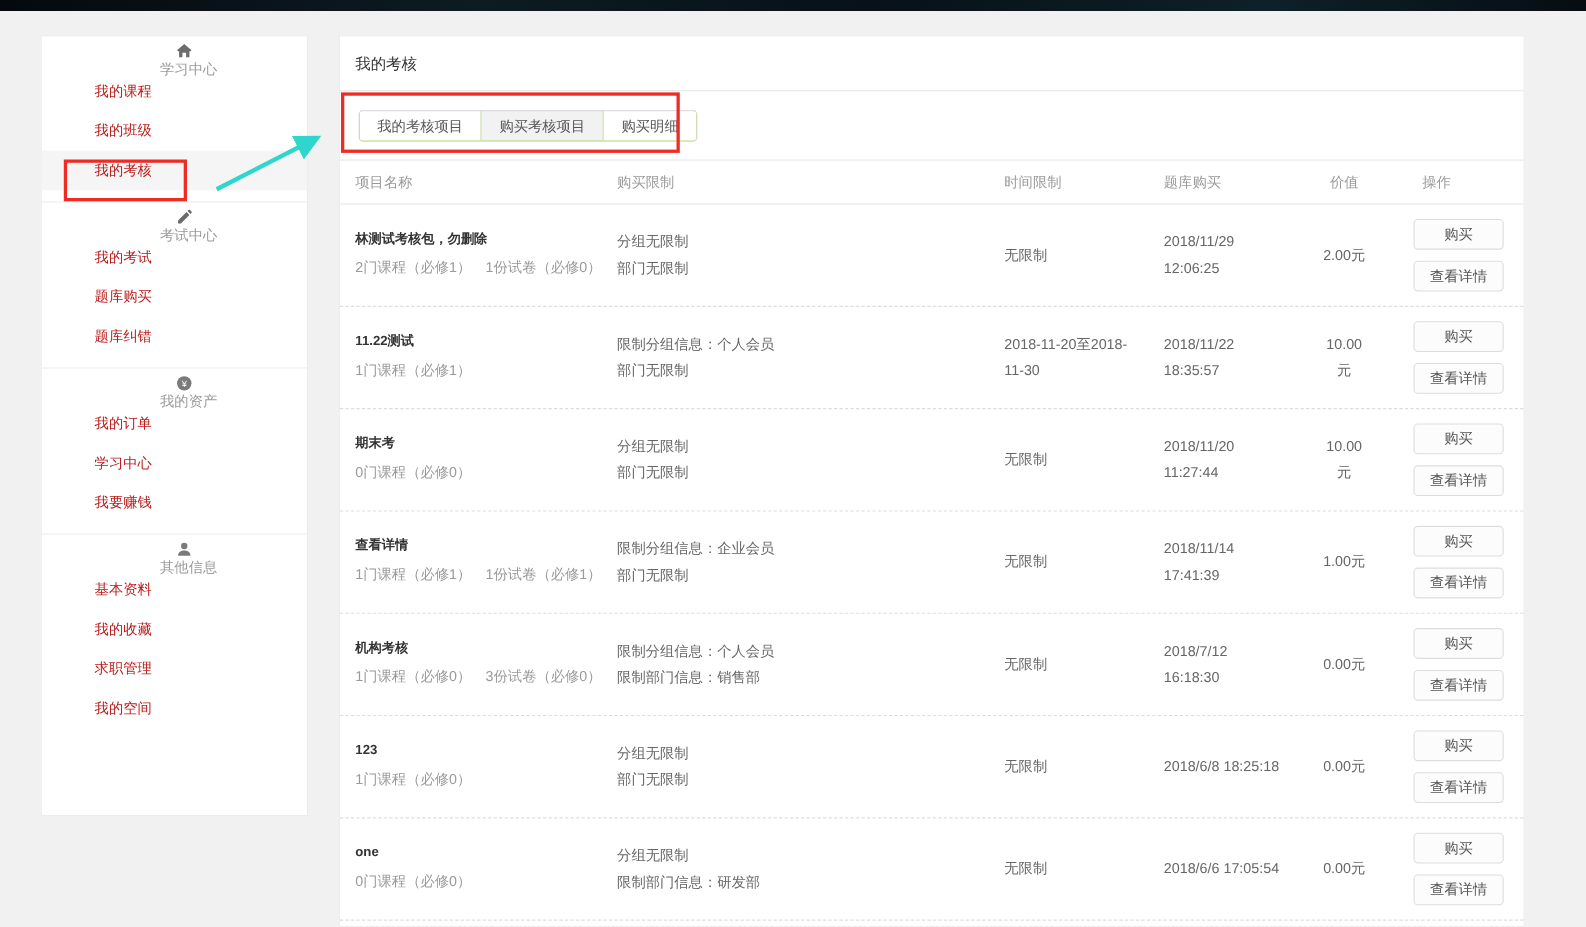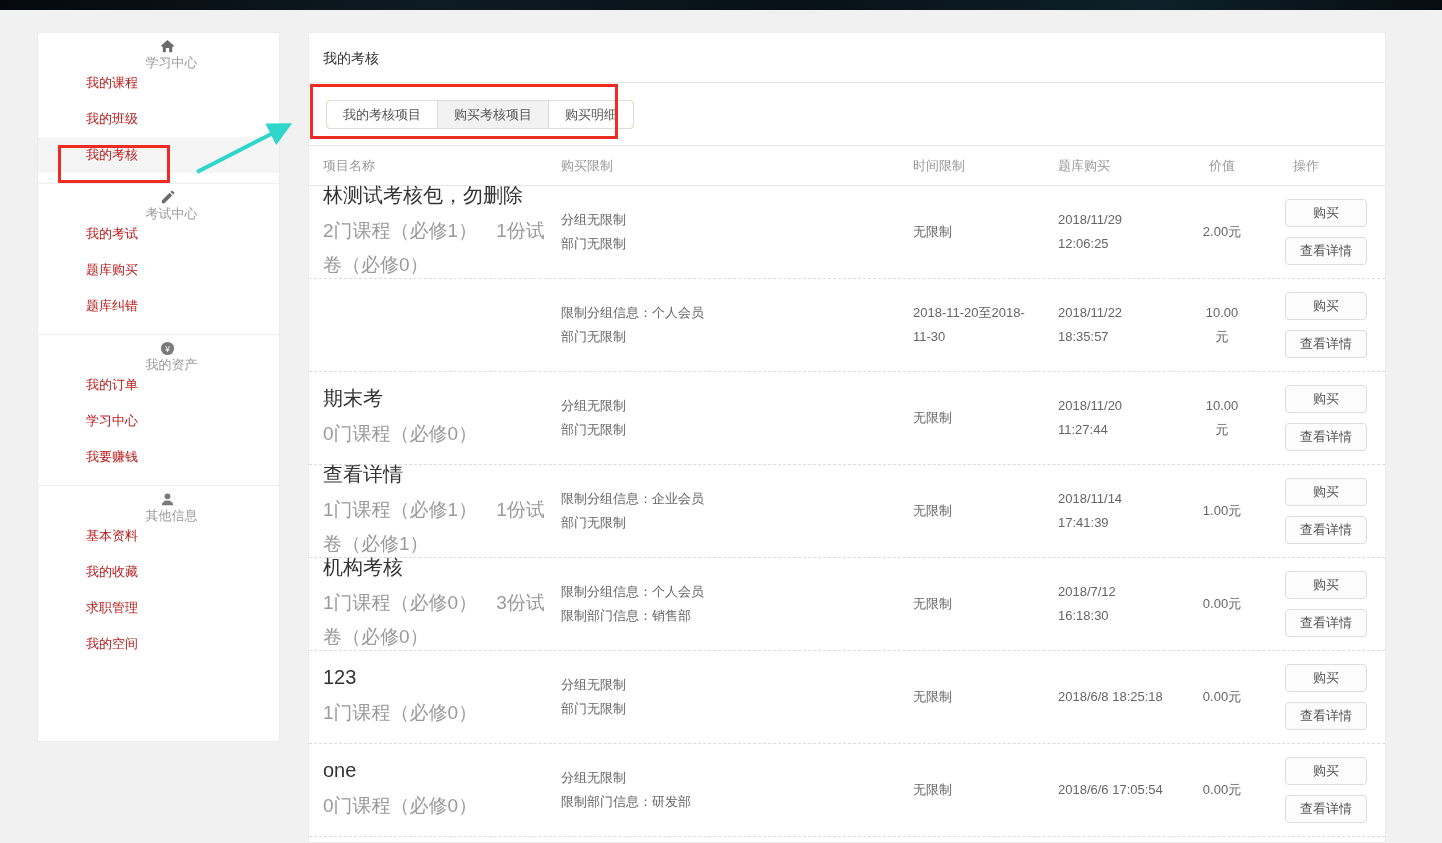--- a/index.html
+++ b/index.html
@@ -35,22 +35,22 @@
   .thead { position:relative; height:40px; border-bottom:1px solid #e7e7e7; }
   .thead span { position:absolute; top:0; line-height:40px; font-size:13px; color:#9a9a9a; }
   .col-name   { left:14px;  width:228px; }
   .col-limit  { left:252px; width:300px; }
   .col-time   { left:604px; width:112px; }
   .col-listed { left:749px; width:140px; }
   .col-price  { left:885px; width:56px; text-align:center; }
   .col-act    { left:976px; width:90px; padding-left:8px; }
   .trow { position:relative; height:93px; border-bottom:1px dashed #ddd; }
   .cell { position:absolute; top:50%; transform:translateY(-50%); font-size:13px; color:#666; line-height:1.85; }
-  .rname { font-size:20px; font-weight:normal; color:#333; margin-bottom:6px; line-height:1.3; }
-  .rmeta { font-size:19px; color:#9a9a9a; line-height:1.8; }
+  .rname { font-size:12px; font-weight:bold; color:#333; margin-bottom:6px; line-height:1.3; }
+  .rmeta { font-size:13px; color:#9a9a9a; line-height:1.8; }
   .c-time, .c-listed, .c-price { white-space:pre-line; }
   .c-price { text-align:center; }
   .c-act { display:flex; flex-direction:column; gap:10px; padding-left:0; }
   .btn { width:82px; height:28px; border:1px solid #ddd; border-radius:4px;
     background:#fcfcfc; color:#555; font-size:13px; cursor:pointer;
     font-family:"Liberation Sans","DejaVu Sans",sans-serif; }
   
   .anno-box { position:absolute; border:3px solid #ee2c24; pointer-events:none; }
   .anno-box-sidebar { left:58px; top:145px; width:112px; height:38px; }
   .anno-box-tabs { left:310px; top:84px; width:308px; height:55px; }
@@ -152,20 +152,24 @@
     <div class="cell c-listed col-listed">2018/11/29
 12:06:25</div>
     <div class="cell c-price col-price">2.00元</div>
     <div class="cell c-act col-act">
       <button class="btn">购买</button>
       <button class="btn">查看详情</button>
     </div>
   </div>
 
   <div class="trow">
+    <div class="cell col-name">
+      <div class="rname">11.22测试</div>
+      <div class="rmeta">1门课程（必修1）</div>
+    </div>
     <div class="cell col-limit">
       <div>限制分组信息：个人会员</div>
       <div>部门无限制</div>
     </div>
     <div class="cell c-time col-time">2018-11-20至2018-
 11-30</div>
     <div class="cell c-listed col-listed">2018/11/22
 18:35:57</div>
     <div class="cell c-price col-price">10.00
 元</div>

